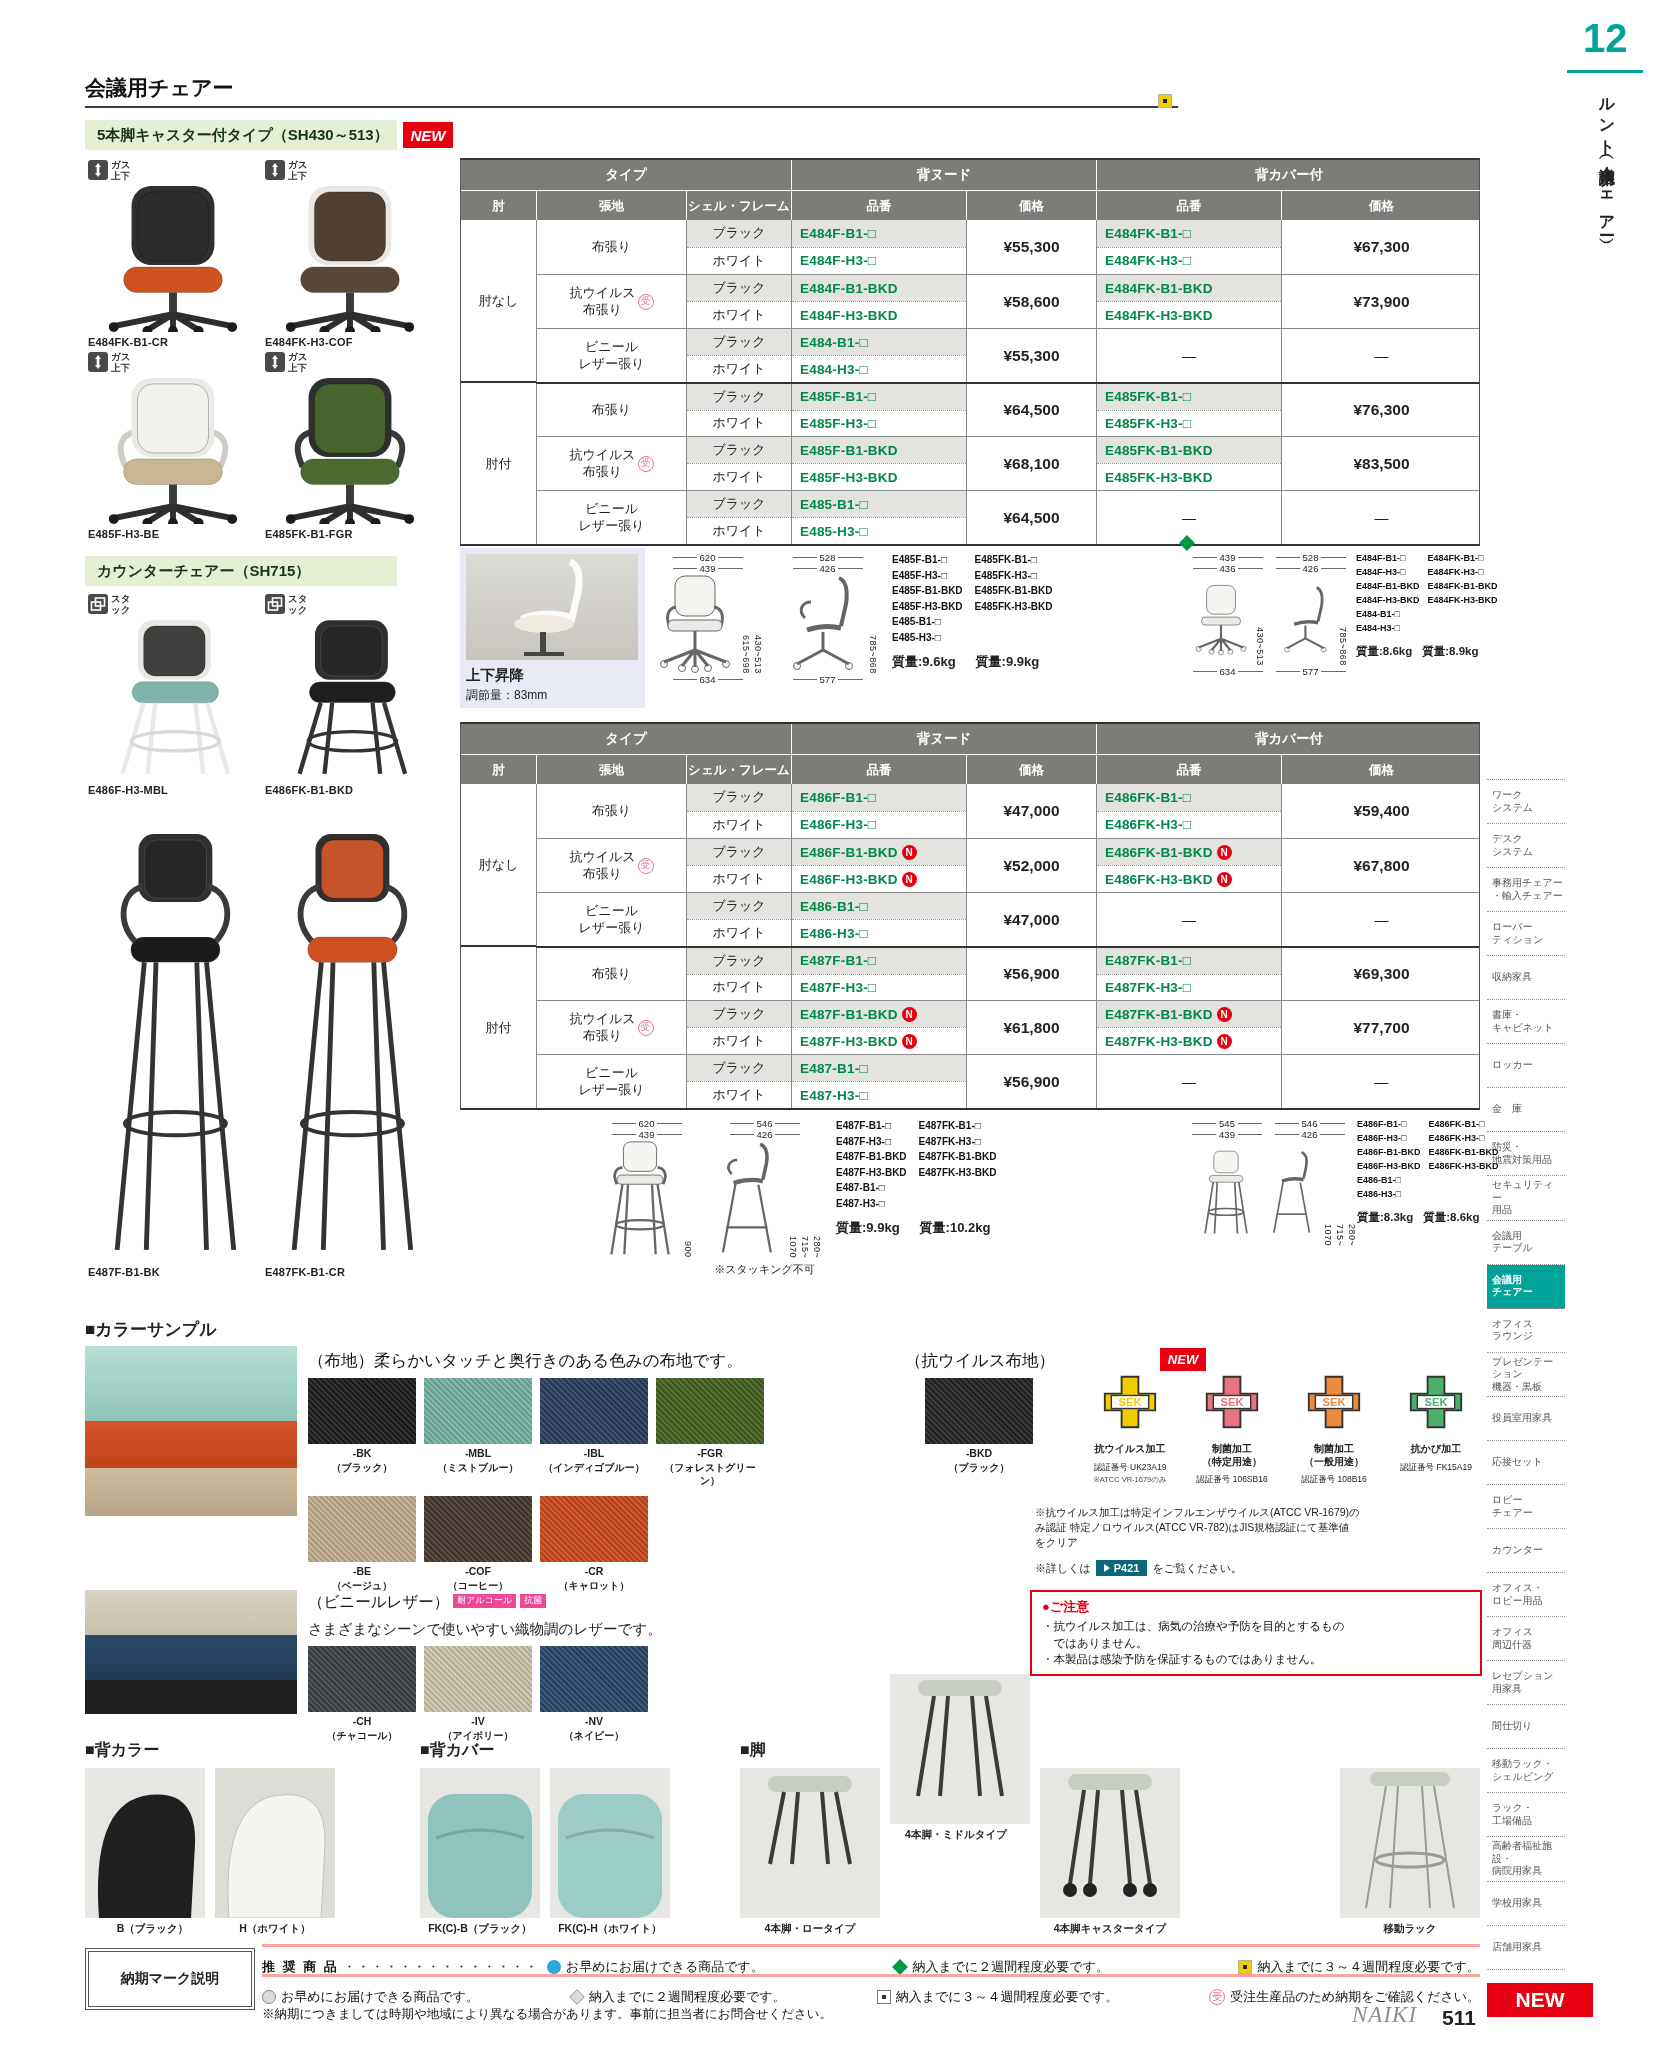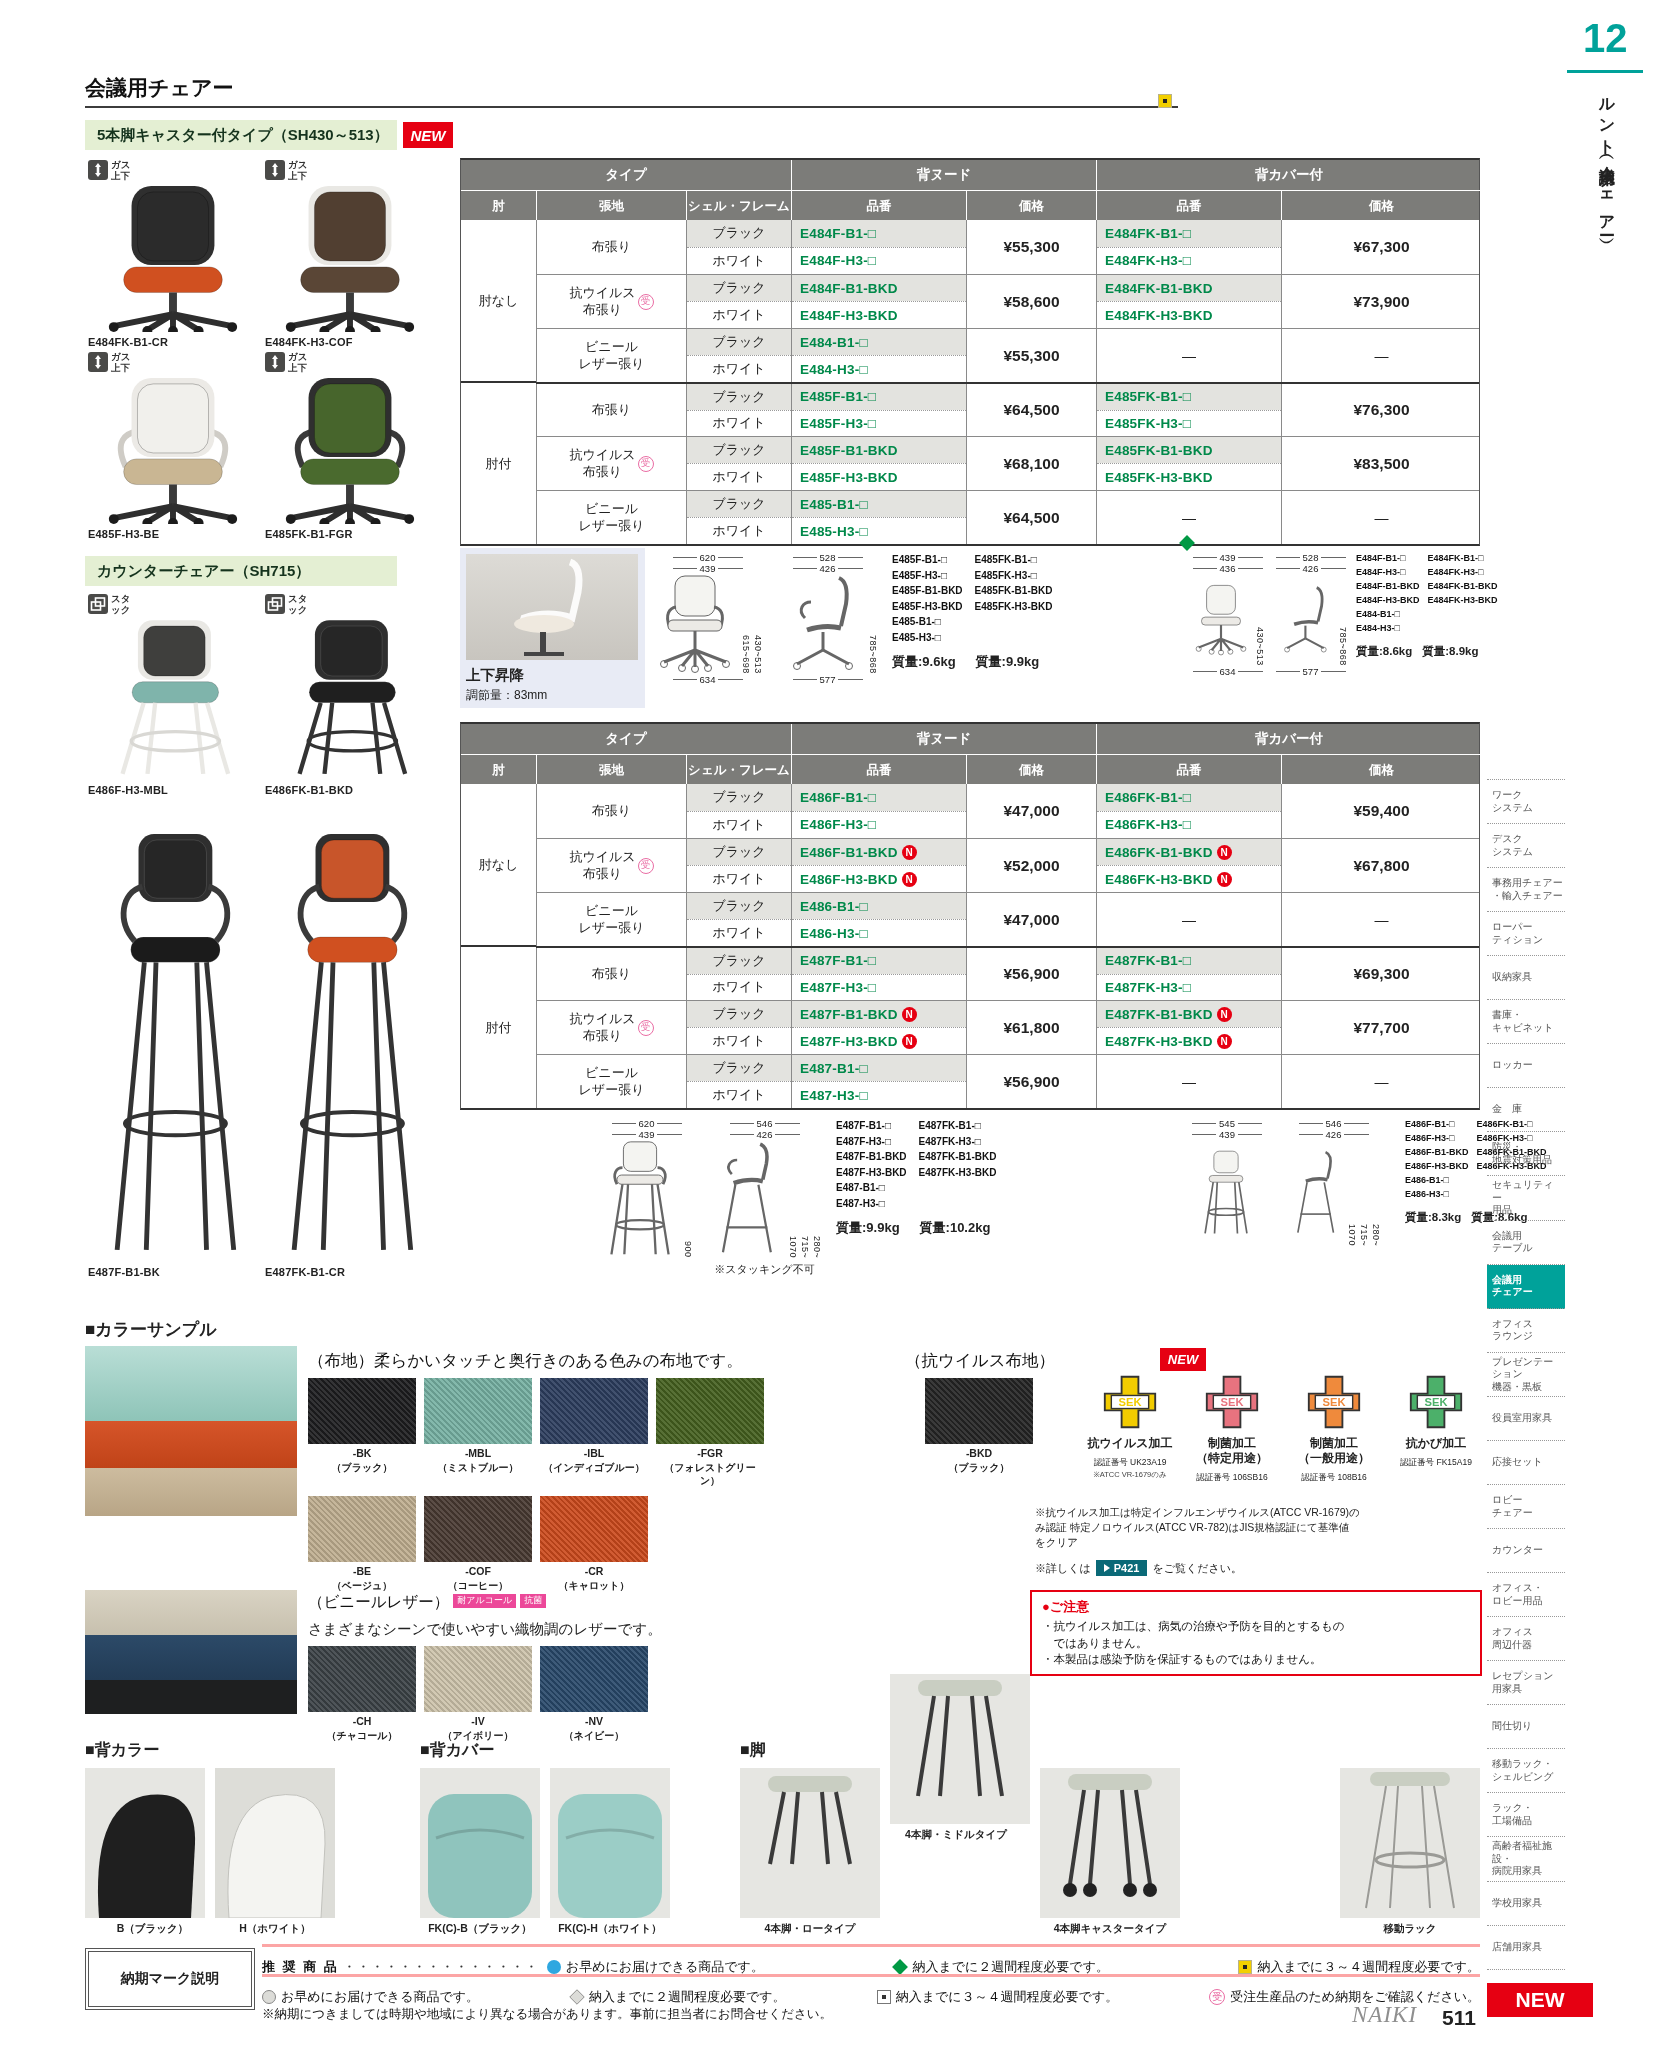--- a/index.html
+++ b/index.html
@@ -88,21 +88,21 @@
 .cstitle{font-size:17px;font-weight:bold}
 .cheading{font-size:16.5px;color:#111}
 .swatch{width:108px;height:66px;position:relative}
 .swatch::after{content:"";position:absolute;inset:0;background:repeating-linear-gradient(45deg,rgba(255,255,255,.10) 0 2px,rgba(0,0,0,.12) 2px 4px)}
 .swl{font-size:10.5px;font-weight:bold;text-align:center;margin-top:3px;line-height:1.3}
 .swl .nm{font-weight:bold;font-size:10px}
 .swrow{display:flex;gap:8px}
 .swcell{width:108px}
 .vbadge{display:inline-block;background:#ec4899;color:#fff;font-size:9px;padding:2px 4px;margin-left:4px;line-height:1.1;vertical-align:4px}
 .sekcell{width:96px;text-align:center}
-.seklabel{font-size:12px;font-weight:bold;white-space:pre-line;line-height:1.25;margin-top:2px}
+.seklabel{font-size:10px;font-weight:bold;white-space:pre-line;line-height:1.25;margin-top:9px}
 .sekcert{font-size:8.5px;margin-top:6px;white-space:pre-line}
 .sekcert2{font-size:7.5px;color:#444}
 .note1{font-size:10.5px;line-height:1.45;white-space:pre-line}
 .note2{font-size:11px;display:flex;align-items:center;gap:5px}
 .plink{display:inline-flex;align-items:center;background:#0a6977;color:#fff;padding:2px 8px;gap:4px;font-size:11px;font-weight:bold}
 .ptri{width:0;height:0;border-left:6px solid #fff;border-top:4px solid transparent;border-bottom:4px solid transparent}
 .caution{border:2px solid #e60012;background:#fff;padding:6px 10px}
 .caution .ct{color:#e60012;font-weight:bold;font-size:13px;margin-bottom:2px}
 .caution .m{font-weight:400;font-size:11.5px;line-height:1.45;white-space:pre-line}
 
@@ -1031,21 +1031,21 @@
             <div class="m">E487FK-H3-BKD</div>
           </div>
       </div>
       <div class="wline">
           <span>質量:9.9kg</span>
           <span>質量:10.2kg</span>
         </div>
     </div>
   </div>
 
-  <div class="abs dgroup sm" style="left:1192px;top:1118px;gap:24px">
+  <div class="abs dgroup sm" style="left:1192px;top:1118px;gap:0">
     <div class="dfig">
       <div class="dtop">
           <span>545</span>
           <span>439</span>
         </div>
       <div class="dmid">
         <svg width="58" height="106" viewBox="0 0 86 128">
           <rect x="25" y="2" width="36" height="32" rx="8" fill="#f4f4f1" stroke="#666"></rect>
           <rect x="18" y="38" width="50" height="10" rx="5" fill="#eceae6" stroke="#666"></rect>
           <path d="M24 48 12 124M62 48 74 124M30 48 26 124M56 48 60 124" stroke="#666" stroke-width="2.5" fill="none"></path>

